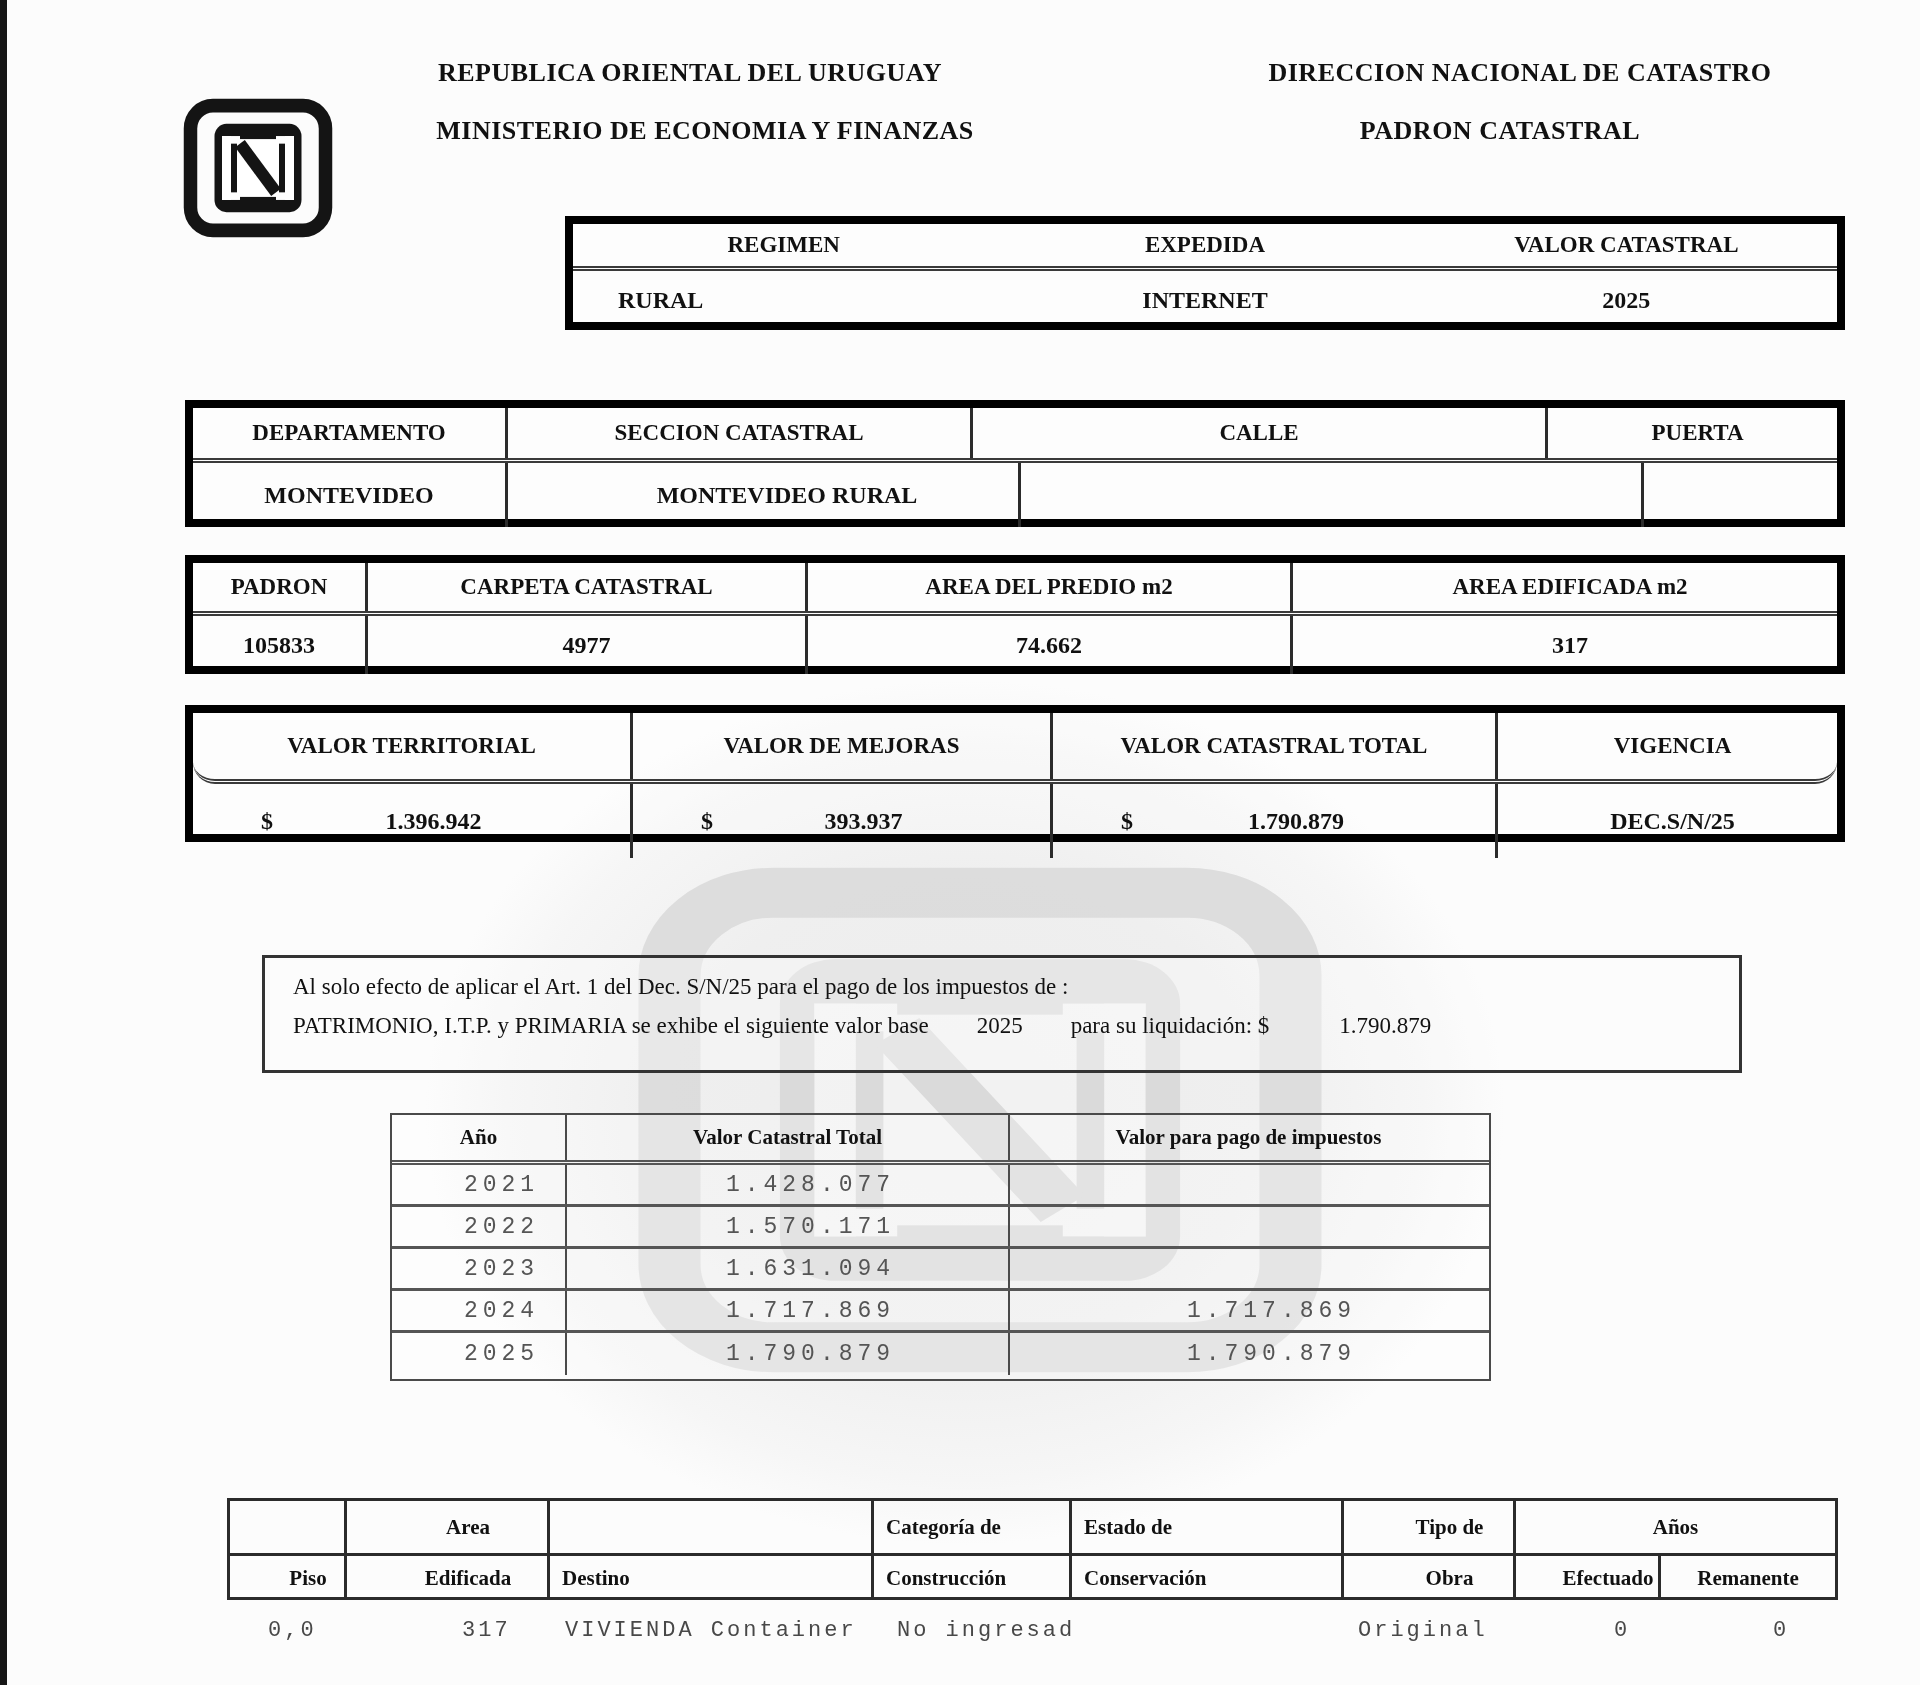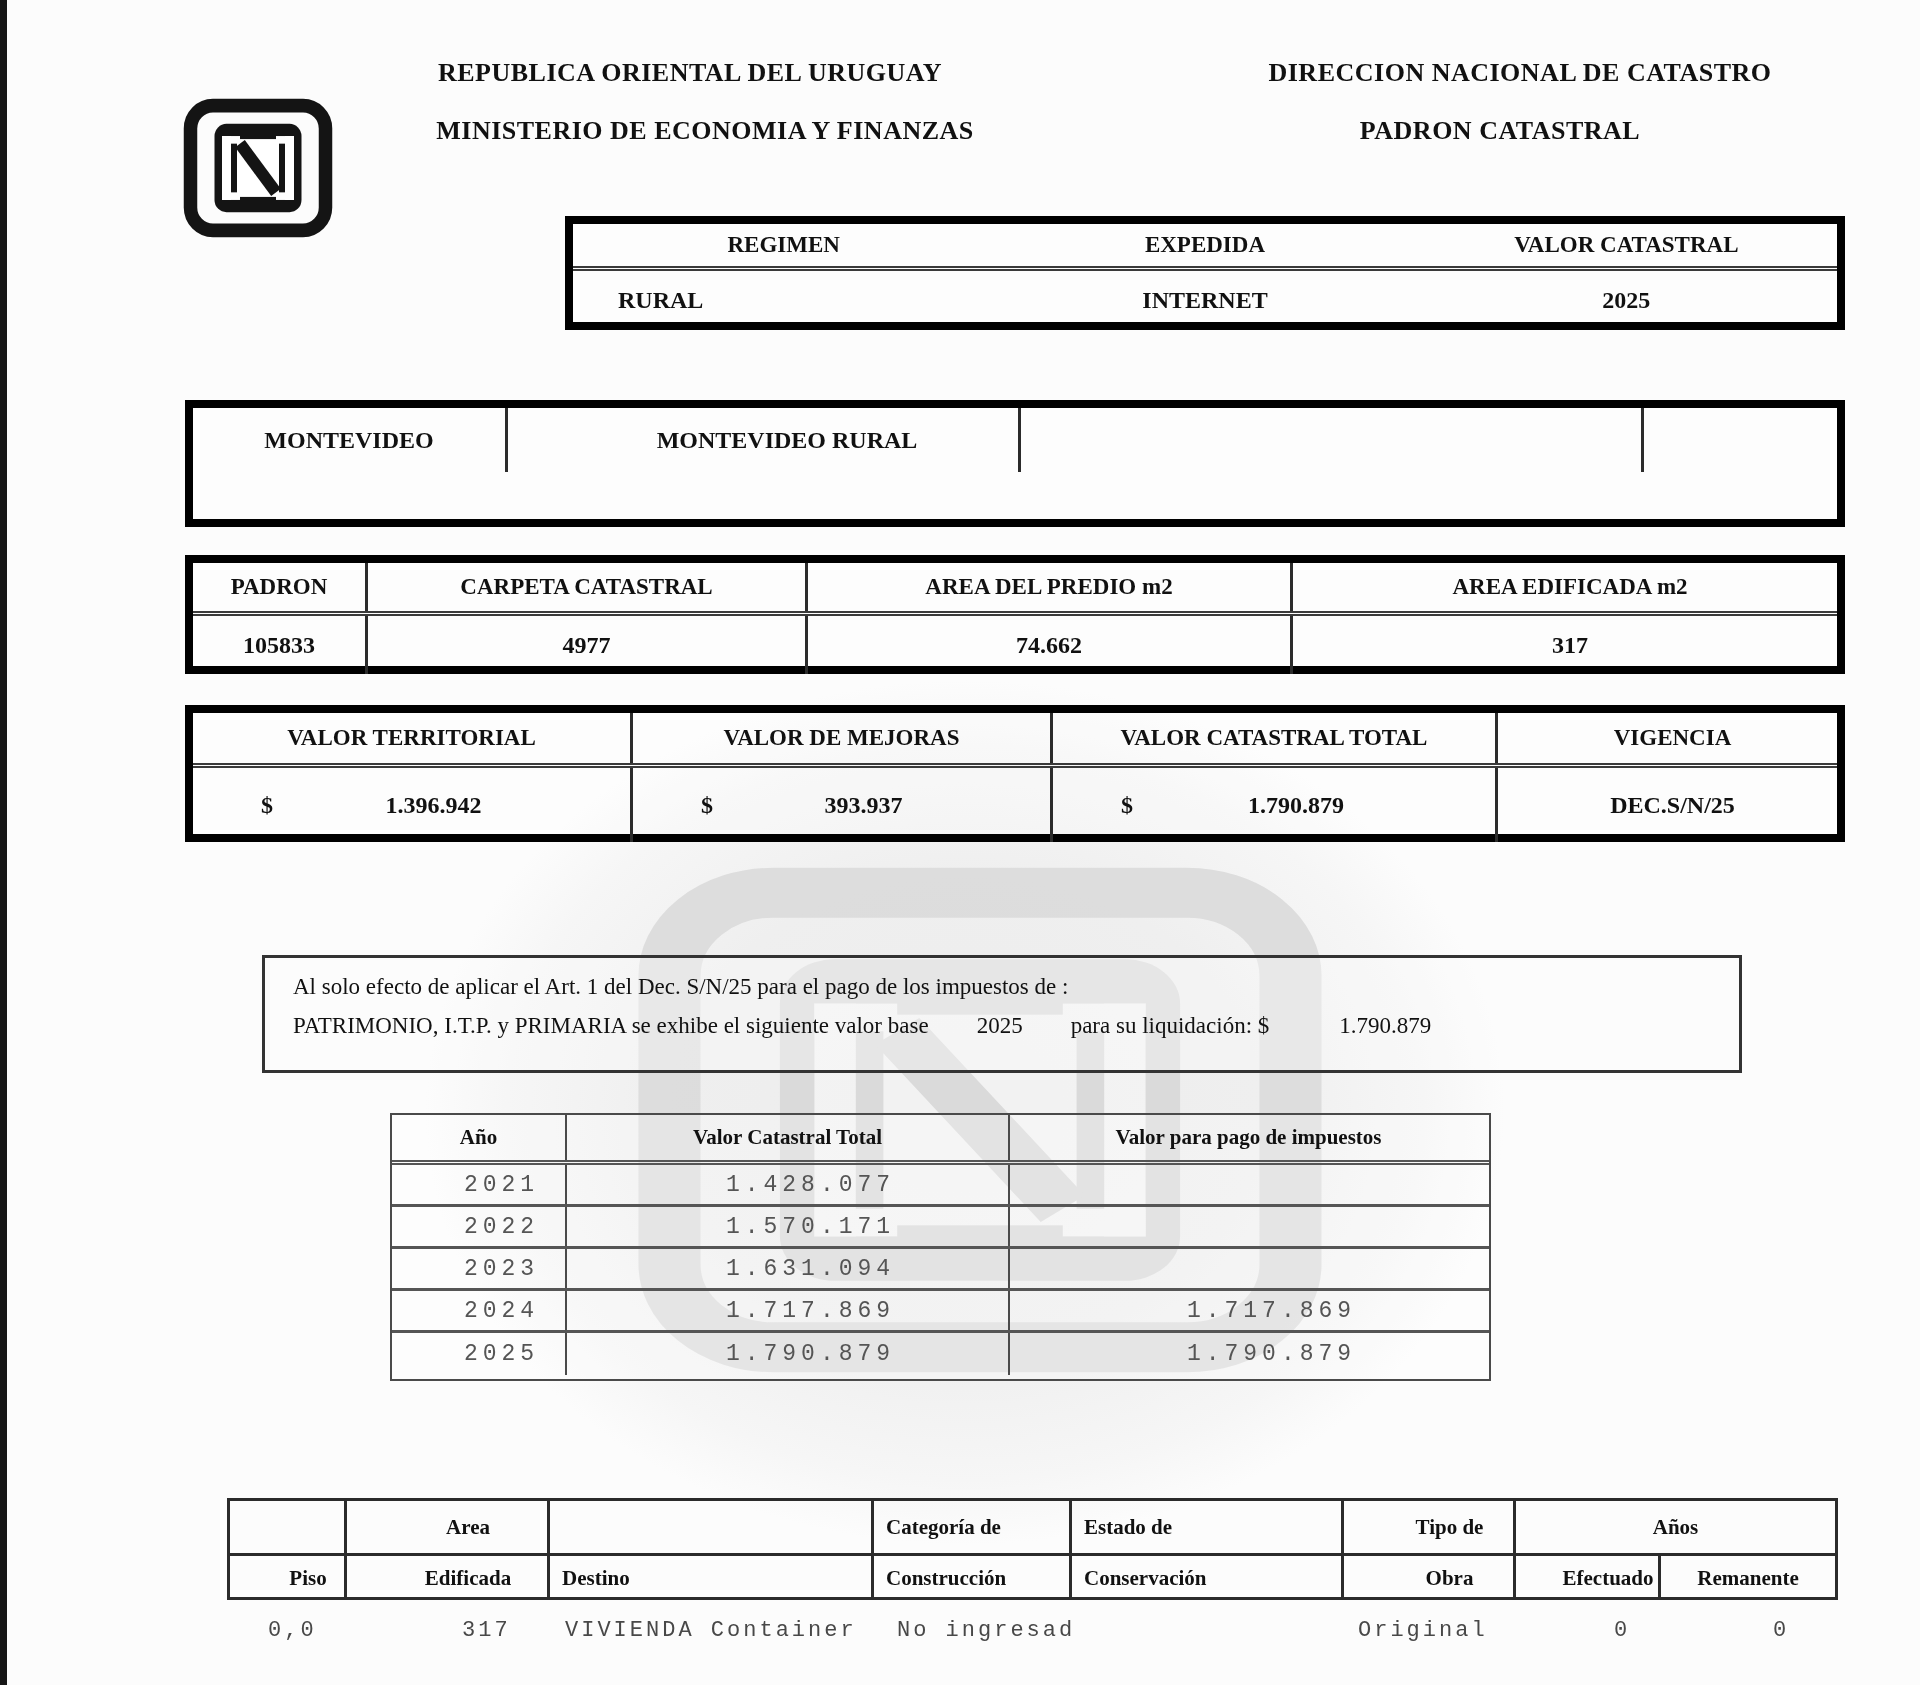--- a/index.html
+++ b/index.html
@@ -52,21 +52,21 @@
 
   
   .t-padron { left:185px; top:555px; width:1660px; height:119px; }
   .t-padron .tr { grid-template-columns:175px 440px 485px 554px; }
   .t-padron .tr.head { height:53px; }
   .t-padron .tr.body { height:58px; }
 
   
   .t-val { left:185px; top:705px; width:1660px; height:137px; }
   .t-val .tr { grid-template-columns:440px 420px 445px 349px; }
-  .t-val .tr.head { height:55px; }
+  .t-val .tr.head { height:71px;border-radius:22px; }
   .t-val .tr.body { height:74px; }
   .money { display:flex; align-items:center; font-weight:bold; font-size:24px; }
   .money .cur { margin-left:62px; }
   .money .num { flex:1; text-align:center; margin-right:30px; }
 
   
   .aviso {
     position:absolute; left:262px; top:955px; width:1480px; height:118px;
     border:3px solid #333; padding:16px 0 0 28px; background:rgba(252,252,252,.35);
     font-weight:normal; font-size:23px;
@@ -152,20 +152,26 @@
       <div class="cell">VALOR CATASTRAL</div>
     </div>
     <div class="tr body">
       <div class="cell val cell-rural">RURAL</div>
       <div class="cell val">INTERNET</div>
       <div class="cell val">2025</div>
     </div>
   </div>
 
   <div class="tbl t-ubic">
+    <div class="tr head">
+      <div class="cell vsep">DEPARTAMENTO</div>
+      <div class="cell vsep">SECCION CATASTRAL</div>
+      <div class="cell vsep">CALLE</div>
+      <div class="cell">PUERTA</div>
+    </div>
     <div class="tr body">
       <div class="cell val vsep">MONTEVIDEO</div>
       <div class="cell val vsep">MONTEVIDEO RURAL</div>
       <div class="cell val vsep"></div>
       <div class="cell val"></div>
     </div>
   </div>
 
   <div class="tbl t-padron">
     <div class="tr head">

